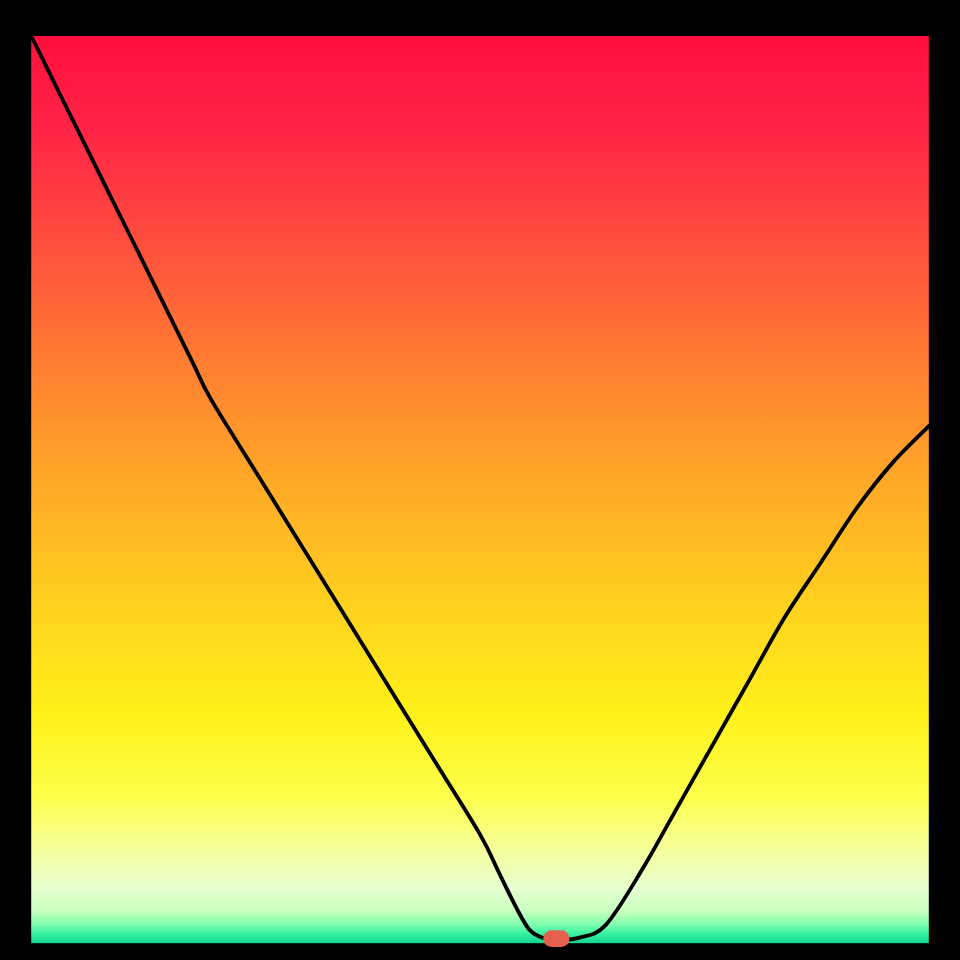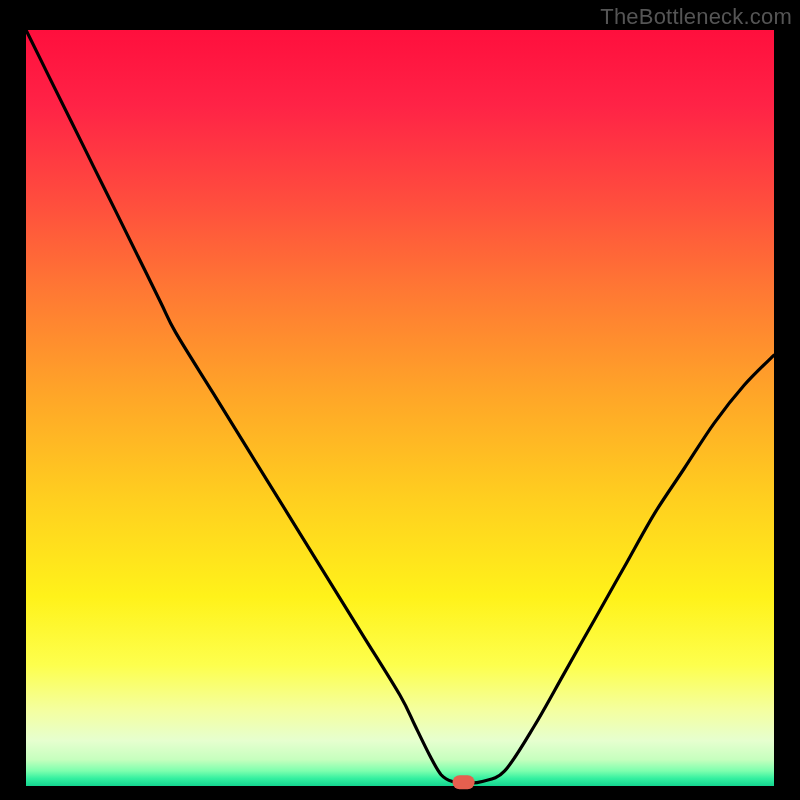--- a/index.html
+++ b/index.html
@@ -32,21 +32,20 @@
     top: 0;
     width: 800px;
     height: 800px;
   }
 </style>
 </head>
 <body>
 
 <div class="chart-container">
 
-  <div class="watermark">TheBottleneck.com</div>
 
   <svg class="plot" viewBox="0 0 800 800" preserveAspectRatio="none">
     <defs>
 
       <linearGradient id="bg-grad" x1="0" y1="0" x2="0" y2="1">
         <stop offset="0%" stop-color="#ff0f3d"></stop>
         <stop offset="10%" stop-color="#ff2346"></stop>
         <stop offset="22%" stop-color="#ff4b3e"></stop>
         <stop offset="35%" stop-color="#ff7a33"></stop>
         <stop offset="48%" stop-color="#ffa528"></stop>

